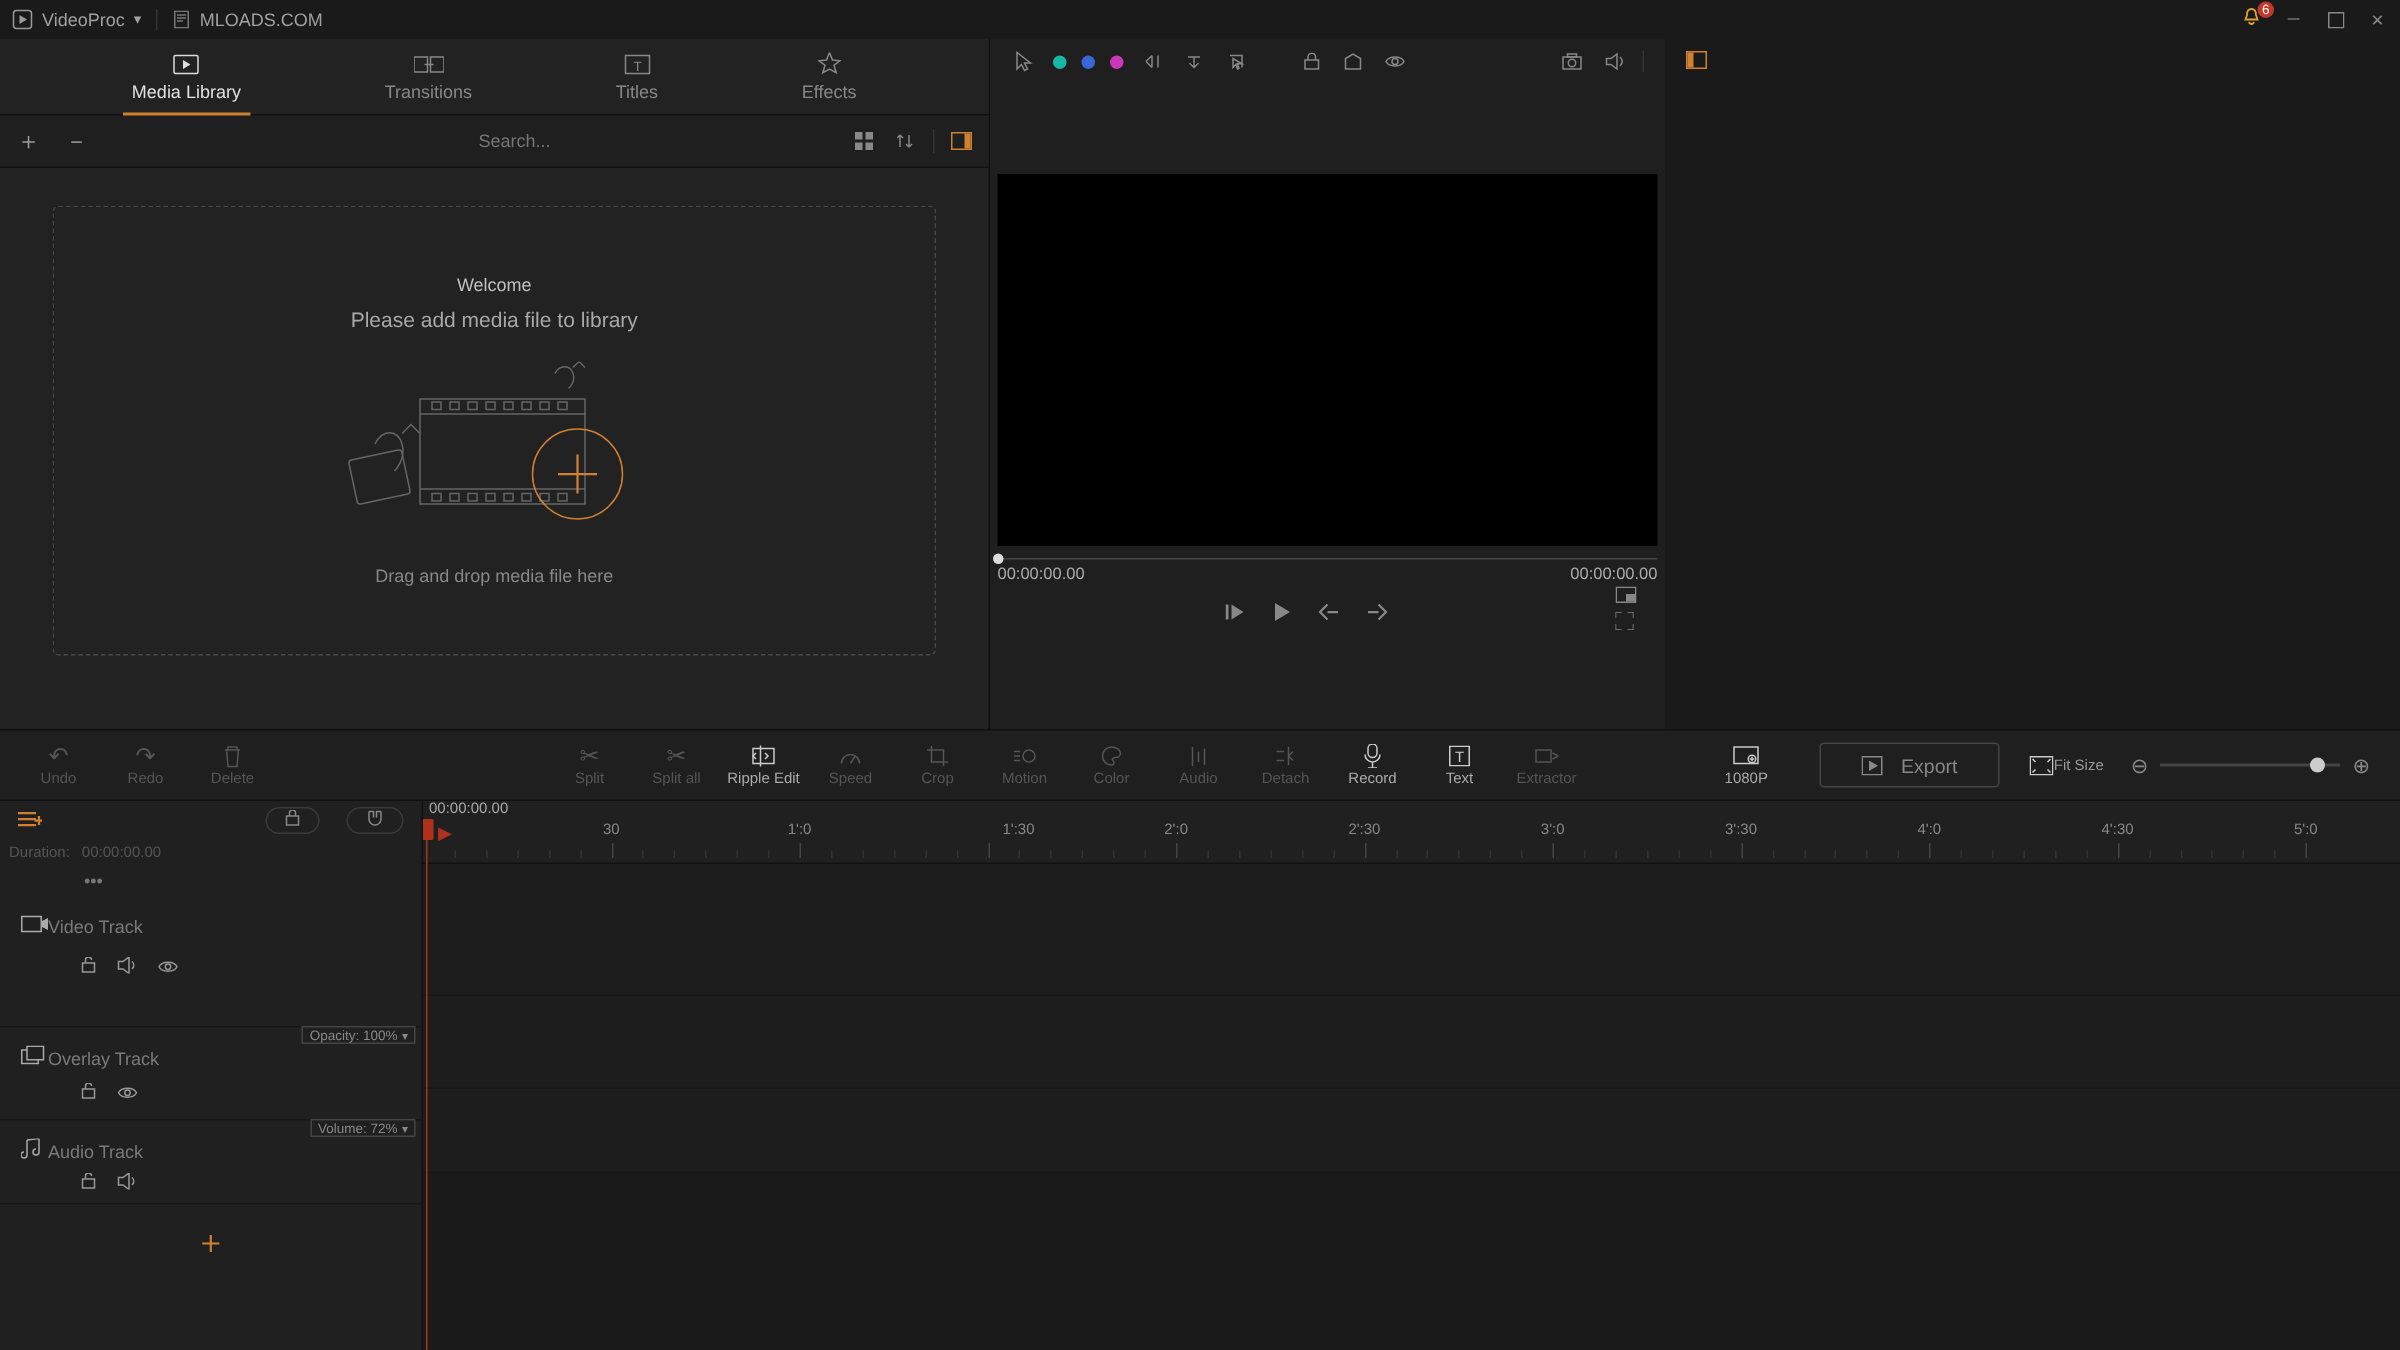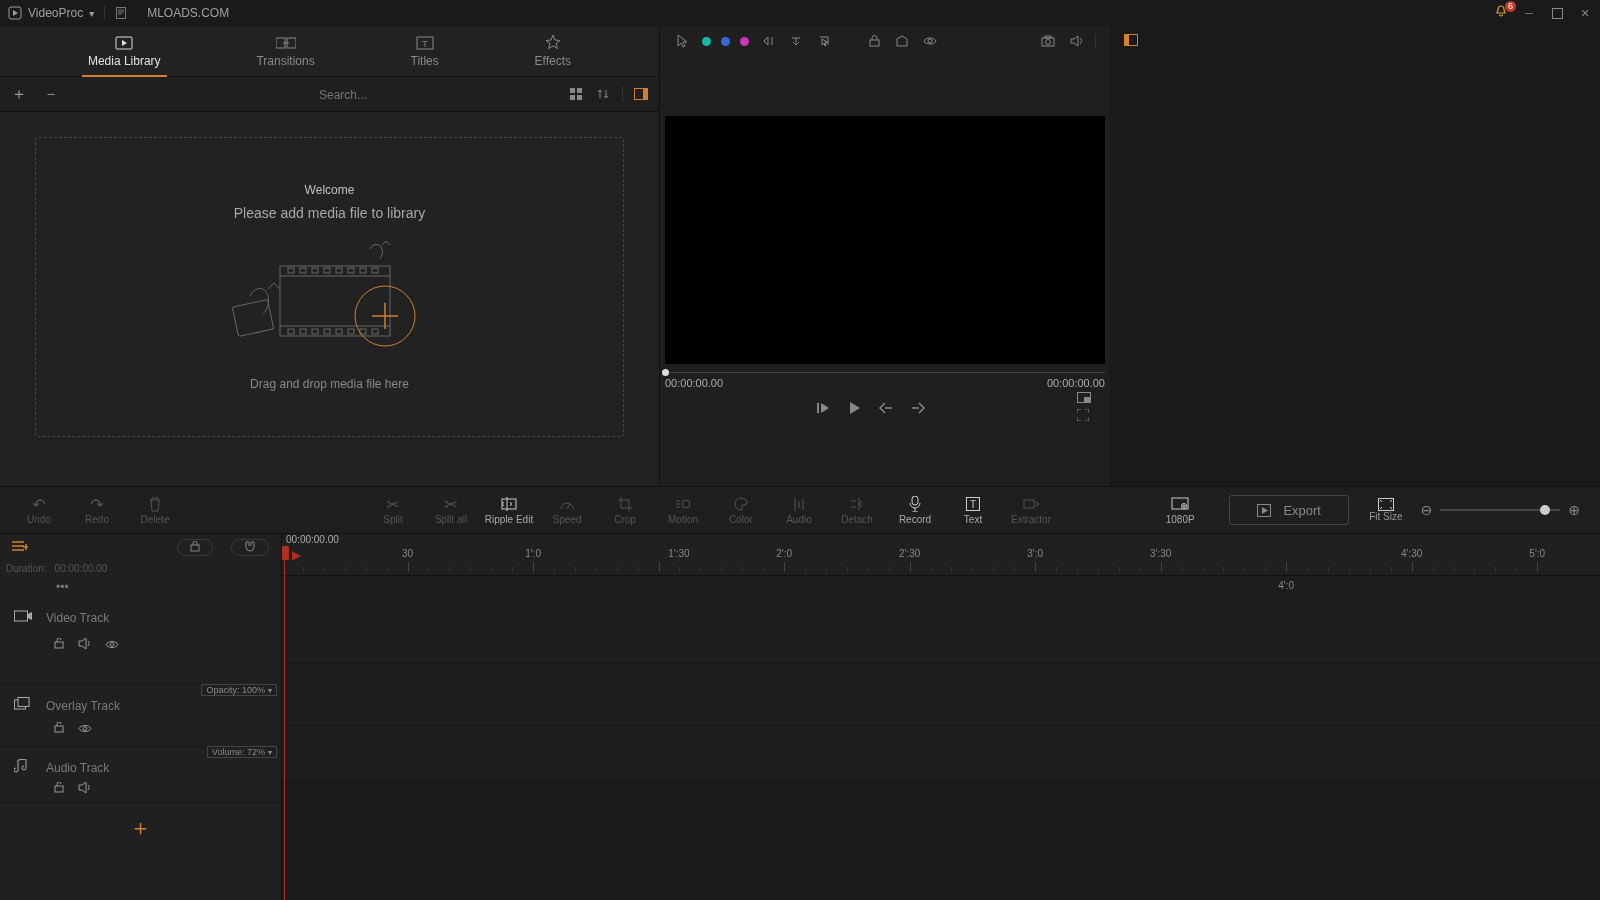--- a/index.html
+++ b/index.html
@@ -64,32 +64,32 @@
 .tool-strip { height:48px; background:#1f1f1f; border-top:1px solid #111; border-bottom:1px solid #111; display:flex; align-items:center; padding:0 10px; gap:0; }
 .tool { width:58px; display:flex; flex-direction:column; align-items:center; gap:1px; font-size:10px; color:#555; cursor:pointer; }
 .tool.enabled { color:#aaa; }
 .tool .t-icon { font-size:16px; height:18px; display:flex; align-items:center; justify-content:center; }
 .tool-strip .ts-spacer { flex:1; }
 .tool-strip .export-btn { width:120px; height:30px; border:1px solid #444; border-radius:3px; display:flex; align-items:center; justify-content:center; gap:8px; color:#888; margin:0 20px; cursor:pointer; font-size:13px; }
 .tool-strip .zoom-group { display:flex; align-items:center; gap:8px; margin-right:10px; }
 .tool-strip .zoom-slider { width:120px; height:2px; background:#444; position:relative; }
 .tool-strip .zoom-slider .zthumb { position:absolute; top:-4px; right:10px; width:10px; height:10px; background:#ccc; border-radius:50%; }
 .tool-strip .zbtn { color:#888; cursor:pointer; font-size:14px; }
-.tool-strip .fit { display:flex; flex-direction:column; align-items:center; font-size:10px; color:#999; margin-right:18px; }
+.tool-strip .fit { display:flex; flex-direction:row; align-items:center; font-size:10px; color:#999; margin-right:18px; }
 
 .timeline-area { flex:1; background:#1a1a1a; display:flex; height:calc(900px - 26px - 460px - 48px); }
 .track-header-col { width:282px; background:#202020; display:flex; flex-direction:column; border-right:1px solid #111; }
 .th-top { height:26px; display:flex; align-items:center; padding:0 12px; gap:10px; }
 .th-top .add-track { color:#d08030; font-size:14px; cursor:pointer; }
 .th-top .lock-magnet { margin-left:auto; display:flex; gap:18px; color:#888; }
 .th-top .lock-magnet span { cursor:pointer; border:1px solid #3a3a3a; border-radius:10px; padding:1px 12px; font-size:11px; }
 .th-duration { font-size:10px; color:#555; padding:3px 6px; display:flex; gap:8px; }
 .th-more { height:20px; display:flex; align-items:center; padding-left:56px; color:#777; font-size:12px; }
 .track-head { border-bottom:1px solid #161616; padding:8px 0 6px; position:relative; }
-.track-head .th-row1 { display:flex; align-items:center; gap:14px; padding:4px 14px; }
+.track-head .th-row1 { display:flex; align-items:center; padding:4px 14px; }
 .track-head .th-icon { width:18px; color:#888; font-size:14px; }
 .track-head .th-label { font-size:12px; color:#7a7a7a; }
 .track-head .th-row2 { display:flex; gap:14px; padding:8px 14px 0 54px; color:#888; font-size:12px; }
 .track-head .th-badge { position:absolute; top:-1px; right:4px; font-size:9px; color:#888; border:1px solid #444; padding:0 4px; display:flex; align-items:center; gap:3px; }
 .add-track-btn { height:50px; display:flex; align-items:center; justify-content:center; color:#d08030; font-size:22px; cursor:pointer; }
 
 .timeline-canvas { flex:1; position:relative; background:#1a1a1a; overflow:hidden; }
 .ruler { height:42px; background:#202020; position:relative; border-bottom:1px solid #111; }
 .ruler .tick-label { position:absolute; top:14px; font-size:10px; color:#888; transform:translateX(-50%); }
 .ruler .tick { position:absolute; top:28px; width:1px; height:10px; background:#444; }
@@ -114,21 +114,21 @@
         <polygon points="5,4 5,10 10,7" fill="#999"></polygon>
       </svg>
     <span class="app-name">VideoProc</span>
     <span class="chev">▾</span>
   </div>
   <div class="sep"></div>
   <svg width="12" height="12" viewBox="0 0 12 12">
       <rect x="1.5" y="0.5" width="9" height="11" fill="none" stroke="#777"></rect>
       <path d="M3 3h6M3 5h6M3 7h4" stroke="#777"></path>
     </svg>
-  <span style="margin-left:20px">MLOADS.COM</span>
+  <span style="margin-left:6px">MLOADS.COM</span>
   <div class="window-controls">
     <div class="notif">
       <svg width="14" height="14" viewBox="0 0 14 14">
           <path d="M7 1c2 0 3 1.5 3 4l1 3H3l1-3c0-2.5 1-4 3-4zM5.5 9.5a1.5 1.5 0 003 0" fill="none" stroke="#e0a030" stroke-width="1.2"></path>
         </svg>
       <span class="badge">6</span>
     </div>
     <div class="winbtn">─</div>
     <div class="winbtn">
         <svg width="11" height="11">
@@ -646,21 +646,21 @@
           <div class="tick minor" style="left: 711.302px;"></div>
           <div class="tick minor" style="left: 732.222px;"></div>
           <div class="tick" style="left: 878.667px;"></div>
           <div class="tick-label" style="left: 878.667px;">3':30</div>
           <div class="tick minor" style="left: 774.063px;"></div>
           <div class="tick minor" style="left: 794.984px;"></div>
           <div class="tick minor" style="left: 815.905px;"></div>
           <div class="tick minor" style="left: 836.825px;"></div>
           <div class="tick minor" style="left: 857.746px;"></div>
           <div class="tick" style="left: 1004.19px;"></div>
-          <div class="tick-label" style="left: 1004.19px; margin-top: 32px;">4':0</div>
+          <div class="tick-label" style="left: 1004.19px;">4':0</div>
           <div class="tick minor" style="left: 899.587px;"></div>
           <div class="tick minor" style="left: 920.508px;"></div>
           <div class="tick minor" style="left: 941.429px;"></div>
           <div class="tick minor" style="left: 962.349px;"></div>
           <div class="tick minor" style="left: 983.27px;"></div>
           <div class="tick" style="left: 1129.71px;"></div>
           <div class="tick-label" style="left: 1129.71px;">4':30</div>
           <div class="tick minor" style="left: 1025.11px;"></div>
           <div class="tick minor" style="left: 1046.03px;"></div>
           <div class="tick minor" style="left: 1066.95px;"></div>

